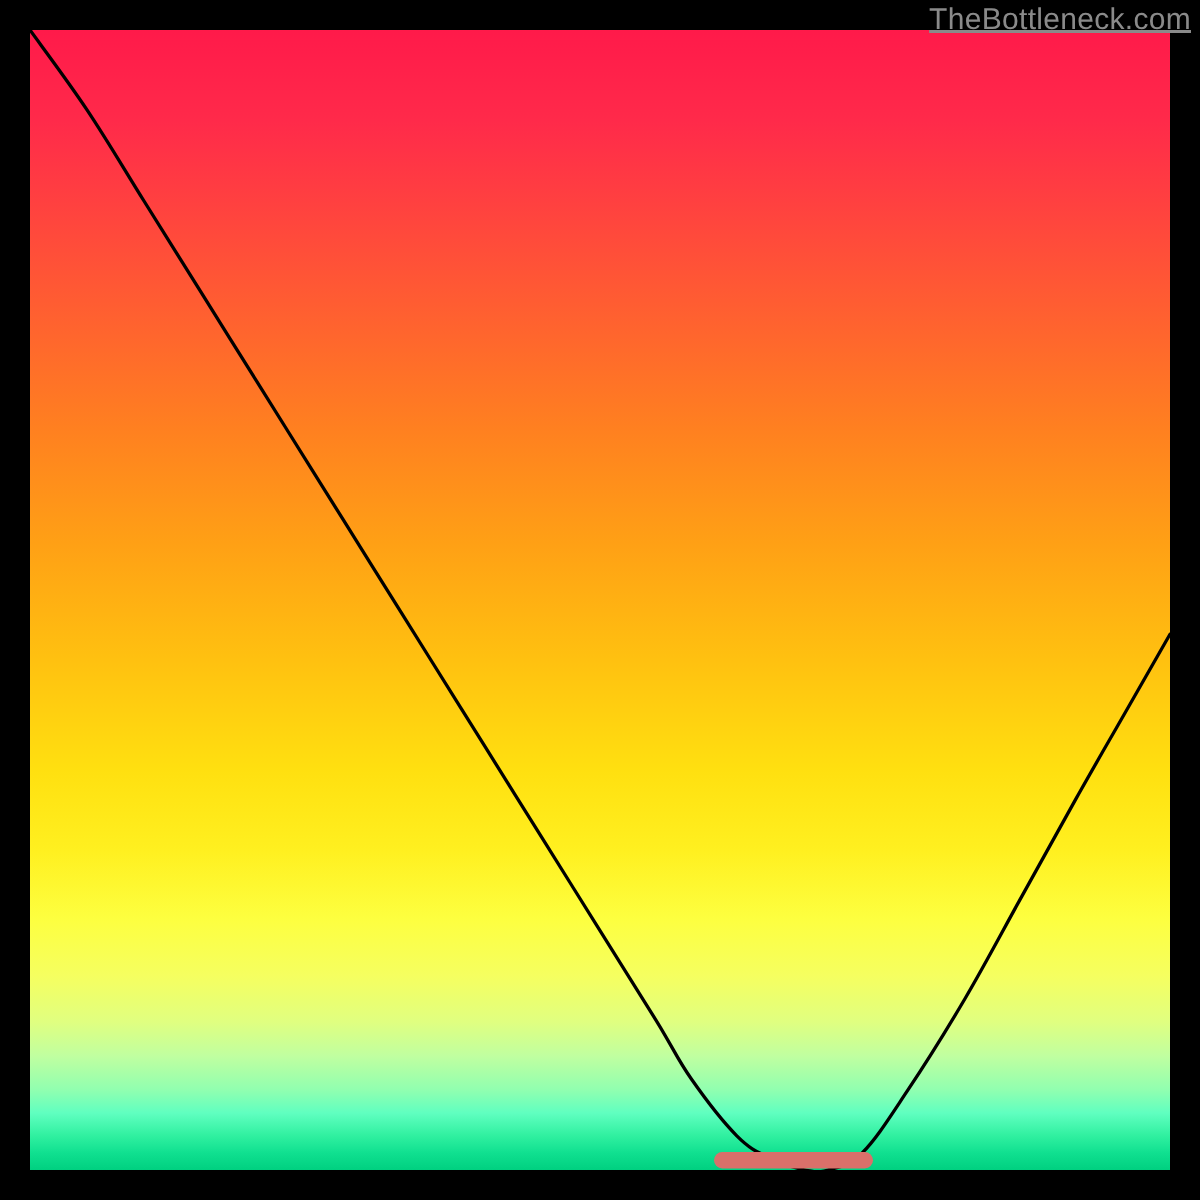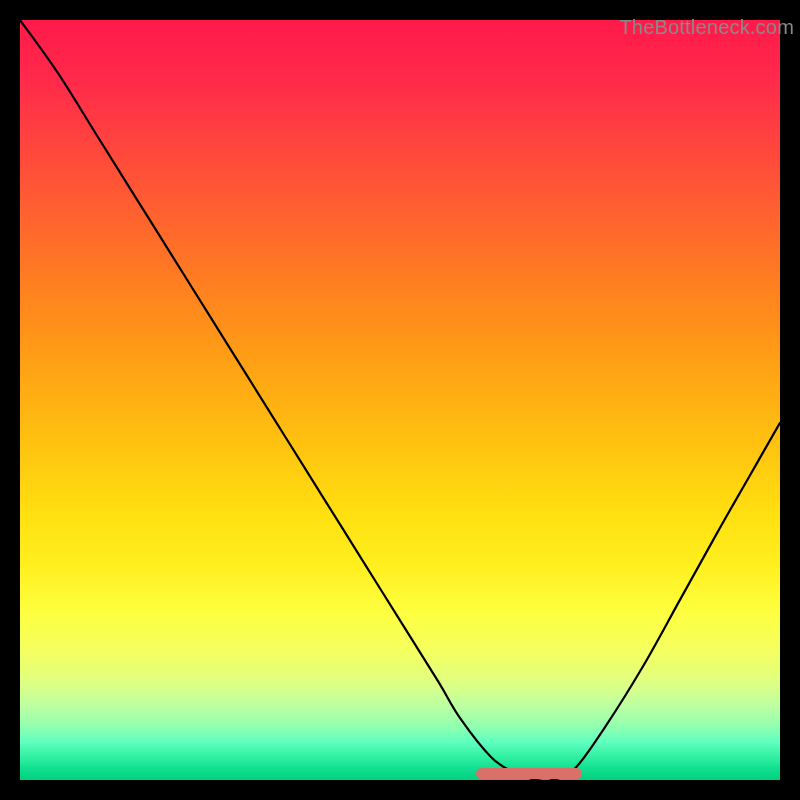--- a/index.html
+++ b/index.html
@@ -32,28 +32,29 @@
       #c0ffa0 90%,
       #90ffb0 93%,
       #60ffc0 95%,
       #30f0a0 97%,
       #10e090 98.5%,
       #00d080 100%
     );
   }
   .watermark {
     position: absolute;
-    top: 16px;
+    top: 2px;
     right: 6px;
     font-family: Arial, Helvetica, sans-serif;
     font-size: 20px;
     font-weight: 500;
     color: #8a8a8a;
     letter-spacing: 0.2px;
     z-index: 10;
+    text-decoration: underline;
   }
   svg.curve {
     position: absolute;
     left: 0;
     top: 0;
     width: 100%;
     height: 100%;
   }
   .bottom-mark {
     position: absolute;

